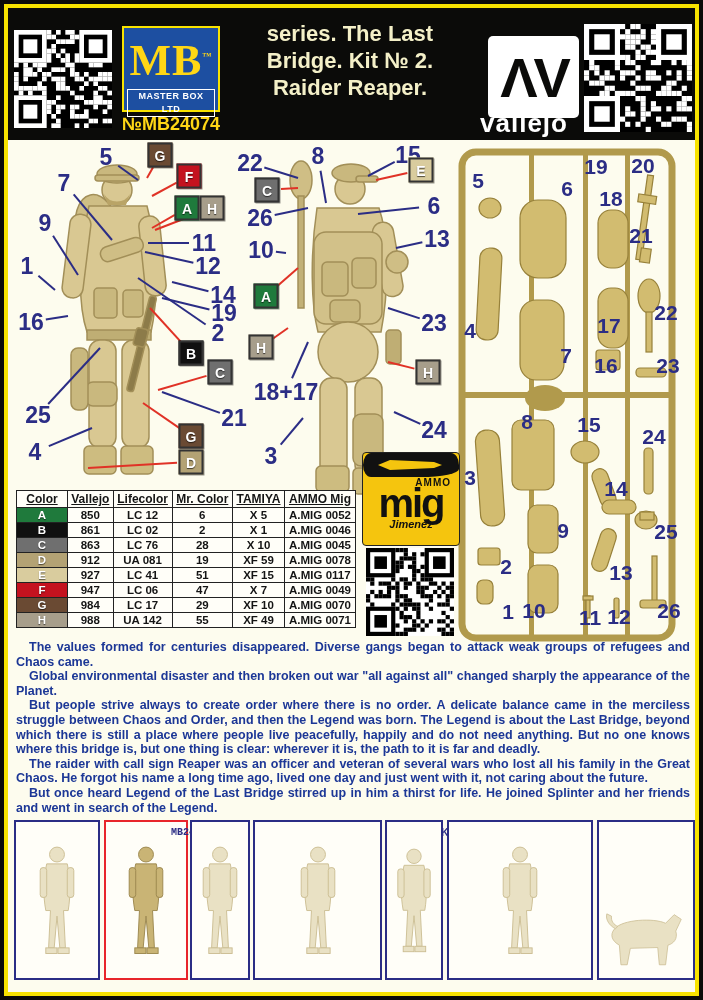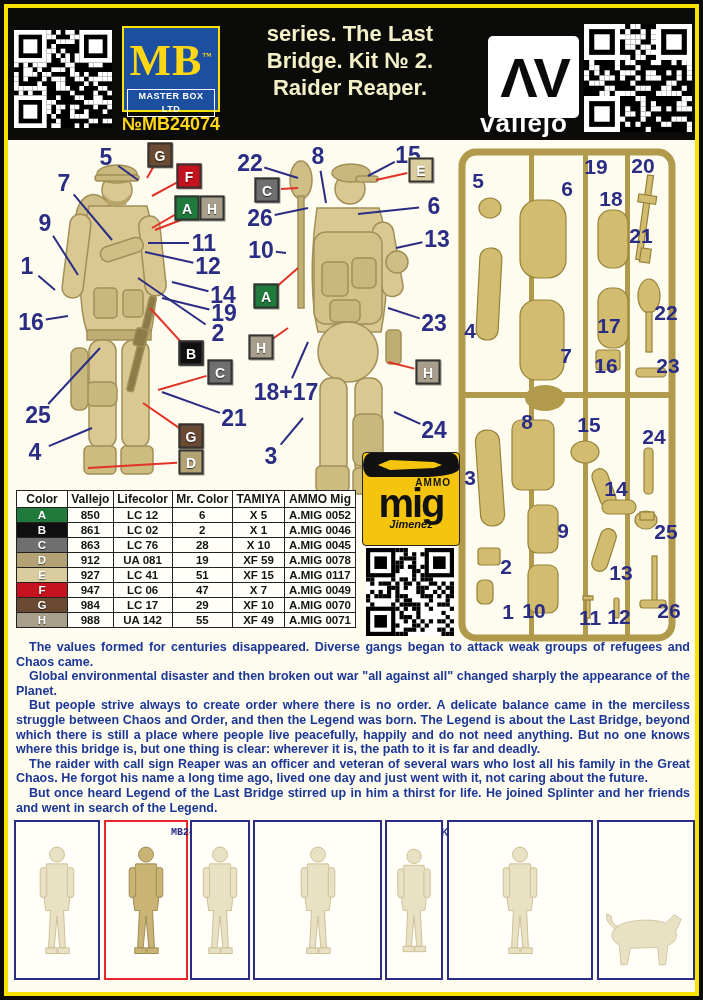--- a/index.html
+++ b/index.html
@@ -23,21 +23,21 @@
   #avbox{left:488px;top:28px;width:91px;height:82px;background:#fff;border-radius:5px;display:flex;align-items:center;justify-content:center;color:#0b0b09;font-weight:bold;font-size:56px;letter-spacing:-4px;margin-top:8px;}
   #vallejo{left:470px;top:108px;width:108px;text-align:center;color:#fff;font-weight:bold;font-size:26px;letter-spacing:1px;}
   #art,#lines{position:absolute;left:0;top:0;width:703px;height:1000px;pointer-events:none;}
   #lines line.ln{stroke:#2b2d85;stroke-width:2;}
   #lines line.lr{stroke:#e03226;stroke-width:2;}
   .num{position:absolute;transform:translate(-50%,-50%);font-weight:bold;font-size:23px;color:#2b2d85;white-space:nowrap;}
   .num.sp{font-size:21px;}
   .chip{position:absolute;transform:translate(-50%,-50%);width:21px;height:21px;border:2px solid #333;color:#fff;font-weight:bold;font-size:14px;display:flex;align-items:center;justify-content:center;box-shadow:1px 1px 0 rgba(0,0,0,.4);text-shadow:0 1px 1px rgba(0,0,0,.65);}
   #paint-table{position:absolute;left:16px;top:490px;width:340px;border-collapse:collapse;background:#fffef8;}
   #paint-table th,#paint-table td{border:1px solid #222;font-size:11.5px;font-weight:bold;text-align:center;padding:1px 2px;color:#141414;}
-  #paint-table th{font-size:12px;}
+  #paint-table th{font-size:12px;text-decoration:underline;}
   #paint-table td.sw{color:#fff;width:46px;text-shadow:0 1px 1px rgba(0,0,0,.6);}
   #ammo{position:absolute;left:362px;top:452px;width:96px;height:92px;background:#f5c50e;border-radius:4px;overflow:hidden;border:1px solid #222;}
   #ammo-band{height:24px;background:#111;border-radius:8px 8px 40%/12px 12px 8px;display:flex;align-items:center;justify-content:center;}
   #ammo-brand{text-align:right;color:#111;font-weight:bold;font-size:10px;padding:0 8px 0 0;letter-spacing:1px;}
   #ammo-mig{text-align:center;color:#111;font-weight:bold;font-size:40px;line-height:30px;letter-spacing:-2px;}
   #ammo-sub{text-align:center;color:#111;font-style:italic;font-weight:bold;font-size:11px;}
   #story{position:absolute;left:16px;top:640px;width:674px;color:#1c3796;font-weight:bold;font-size:12.5px;line-height:14.6px;text-align:justify;}
   #story p{margin:0;text-indent:13px;}
   .kitlabel{position:absolute;top:807px;transform:translateX(-50%);font-size:10px;font-weight:bold;color:#2b2d85;white-space:nowrap;margin-top:20px;}
   .kitlabel.cur{color:#e02529;}

